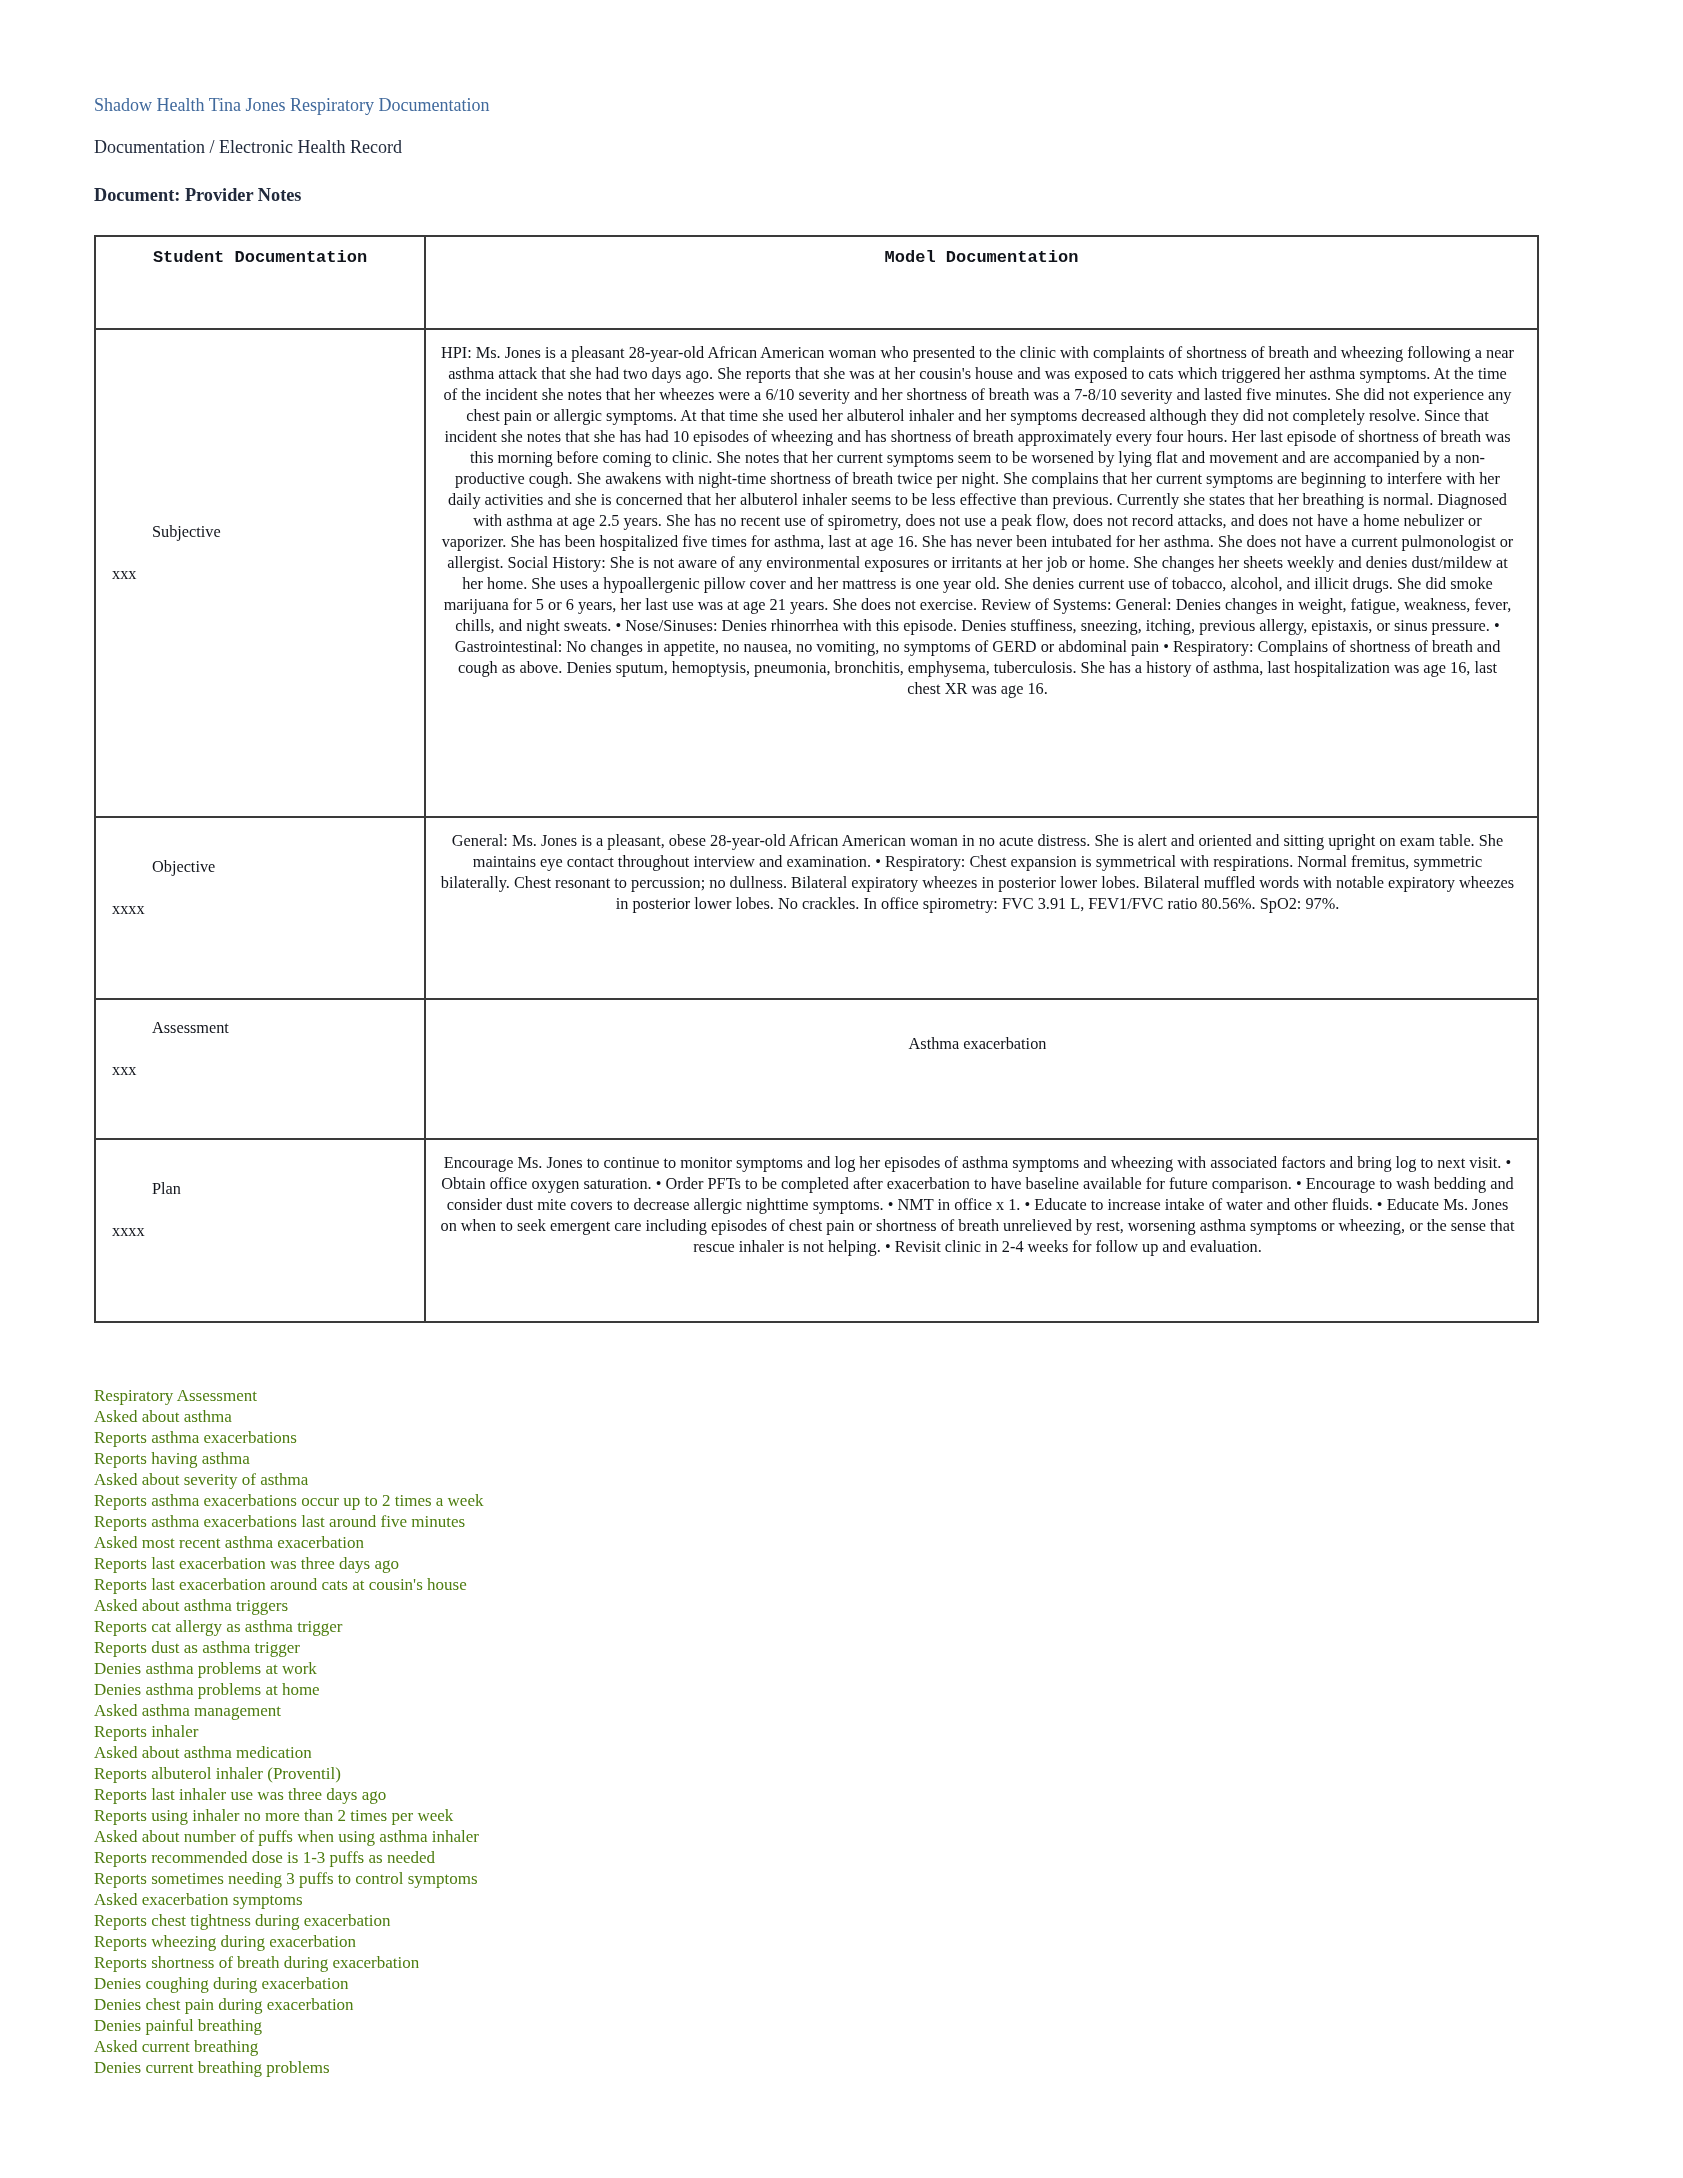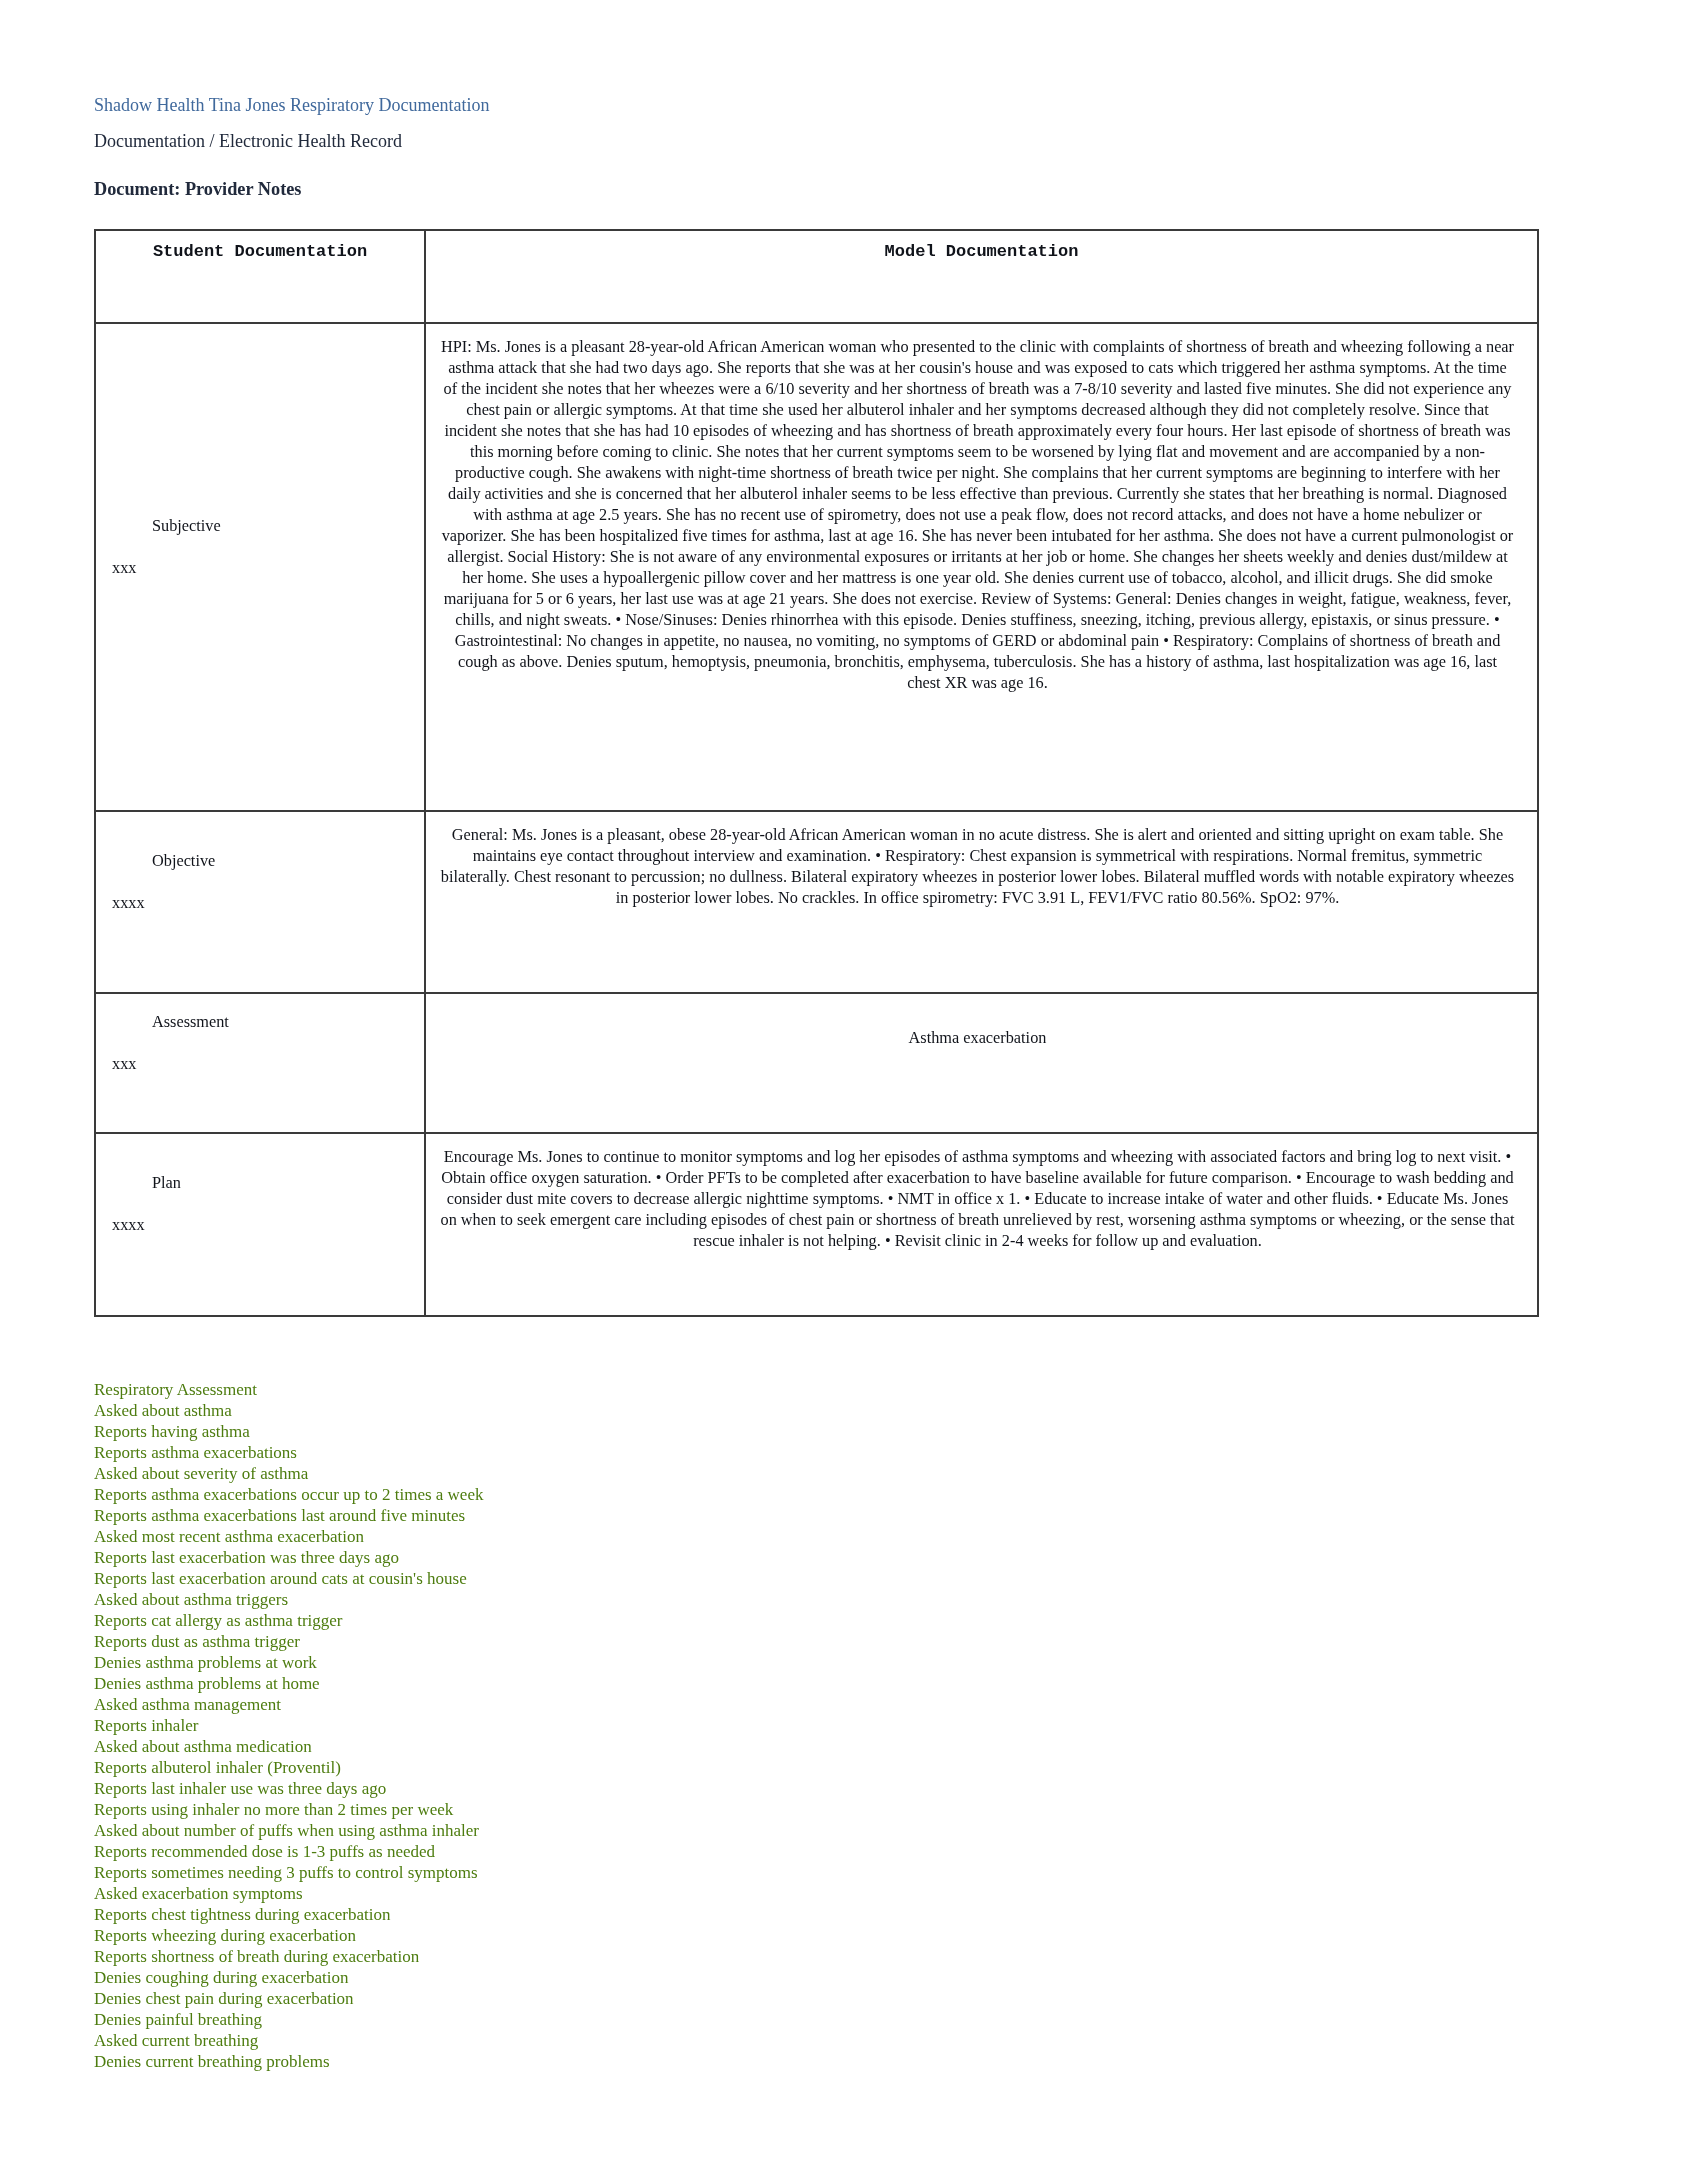--- a/index.html
+++ b/index.html
@@ -21,21 +21,21 @@
   }
   .doc-link {
     display: block;
     font-size: 18px;
     line-height: 22px;
     color: #40699C;
     text-decoration: none;
     cursor: pointer;
   }
   .breadcrumb {
-    margin-top: 14px;
+    margin-top: 20px;
     font-size: 18px;
     line-height: 22px;
     color: #212A3C;
   }
   .doc-heading {
     margin-top: 26px;
     font-size: 18.3px;
     line-height: 23px;
     font-weight: bold;
     color: #212A3C;
@@ -146,22 +146,22 @@
           </div>
         </td>
         <td class="model-cell">Encourage Ms. Jones to continue to monitor symptoms and log her episodes of asthma symptoms and wheezing with associated factors and bring log to next visit. • Obtain office oxygen saturation. • Order PFTs to be completed after exacerbation to have baseline available for future comparison. • Encourage to wash bedding and consider dust mite covers to decrease allergic nighttime symptoms. • NMT in office x 1. • Educate to increase intake of water and other fluids. • Educate Ms. Jones on when to seek emergent care including episodes of chest pain or shortness of breath unrelieved by rest, worsening asthma symptoms or wheezing, or the sense that rescue inhaler is not helping. • Revisit clinic in 2-4 weeks for follow up and evaluation.</td>
       </tr>
     </tbody>
   </table>
 
   <div class="log">
       <div class="log-line">Respiratory Assessment</div>
       <div class="log-line">Asked about asthma</div>
+      <div class="log-line">Reports asthma exacerbations</div>
       <div class="log-line">Reports having asthma</div>
-      <div class="log-line">Reports asthma exacerbations</div>
       <div class="log-line">Asked about severity of asthma</div>
       <div class="log-line">Reports asthma exacerbations occur up to 2 times a week</div>
       <div class="log-line">Reports asthma exacerbations last around five minutes</div>
       <div class="log-line">Asked most recent asthma exacerbation</div>
       <div class="log-line">Reports last exacerbation was three days ago</div>
       <div class="log-line">Reports last exacerbation around cats at cousin's house</div>
       <div class="log-line">Asked about asthma triggers</div>
       <div class="log-line">Reports cat allergy as asthma trigger</div>
       <div class="log-line">Reports dust as asthma trigger</div>
       <div class="log-line">Denies asthma problems at work</div>

